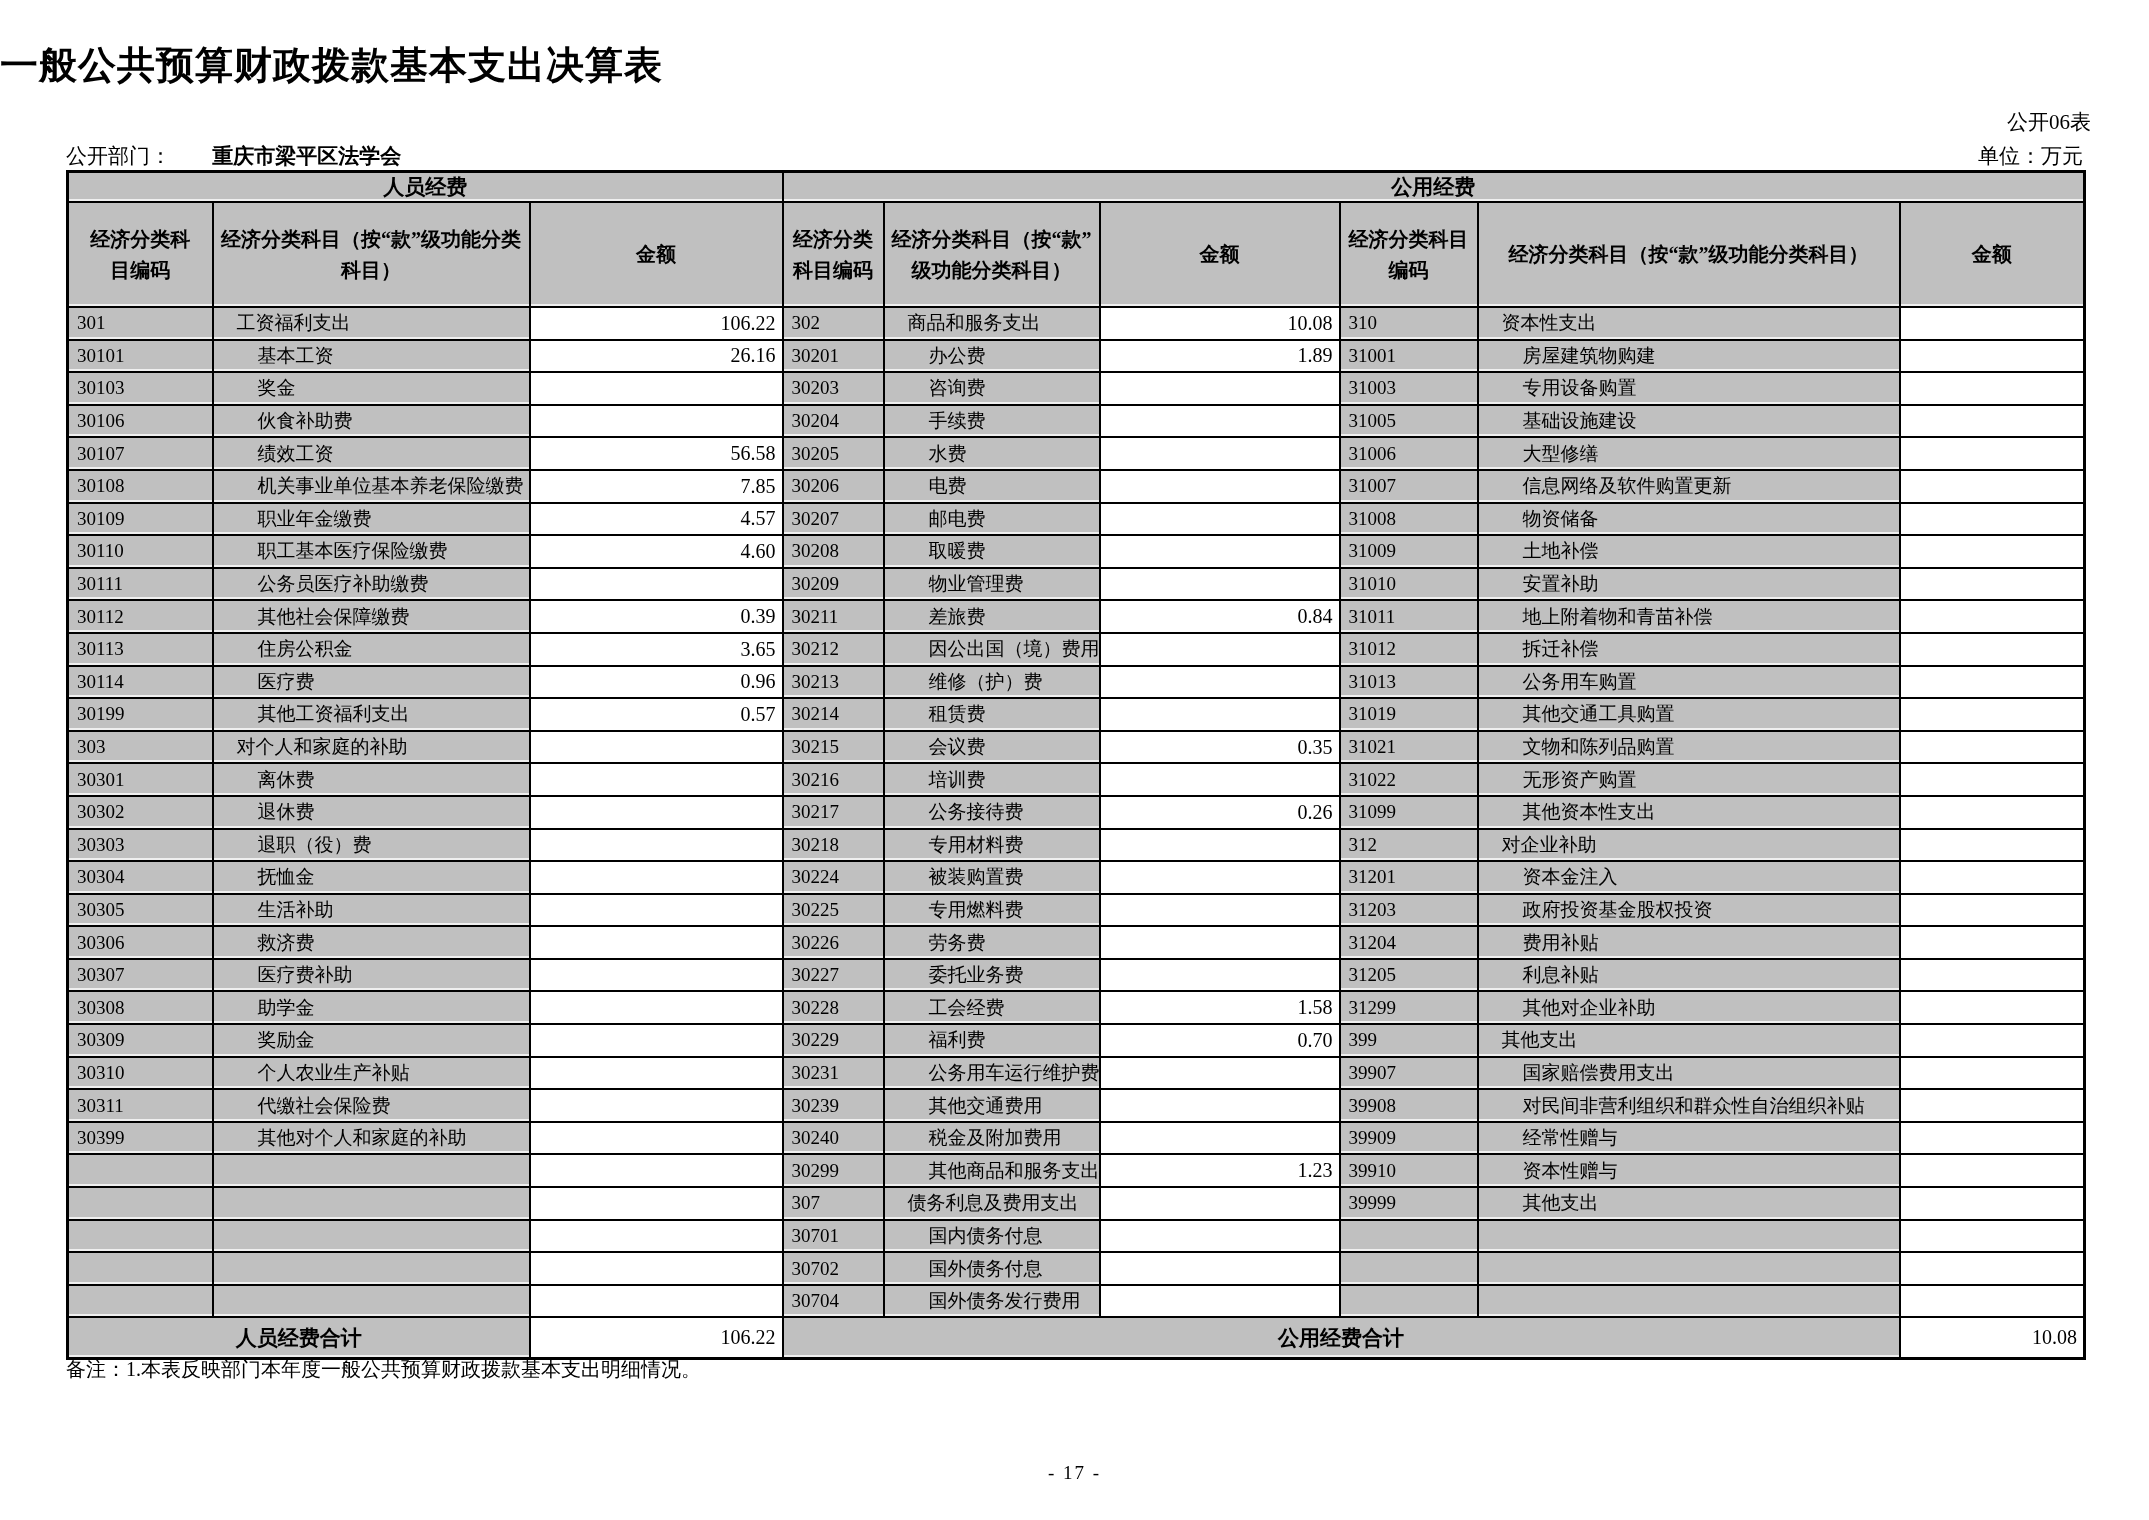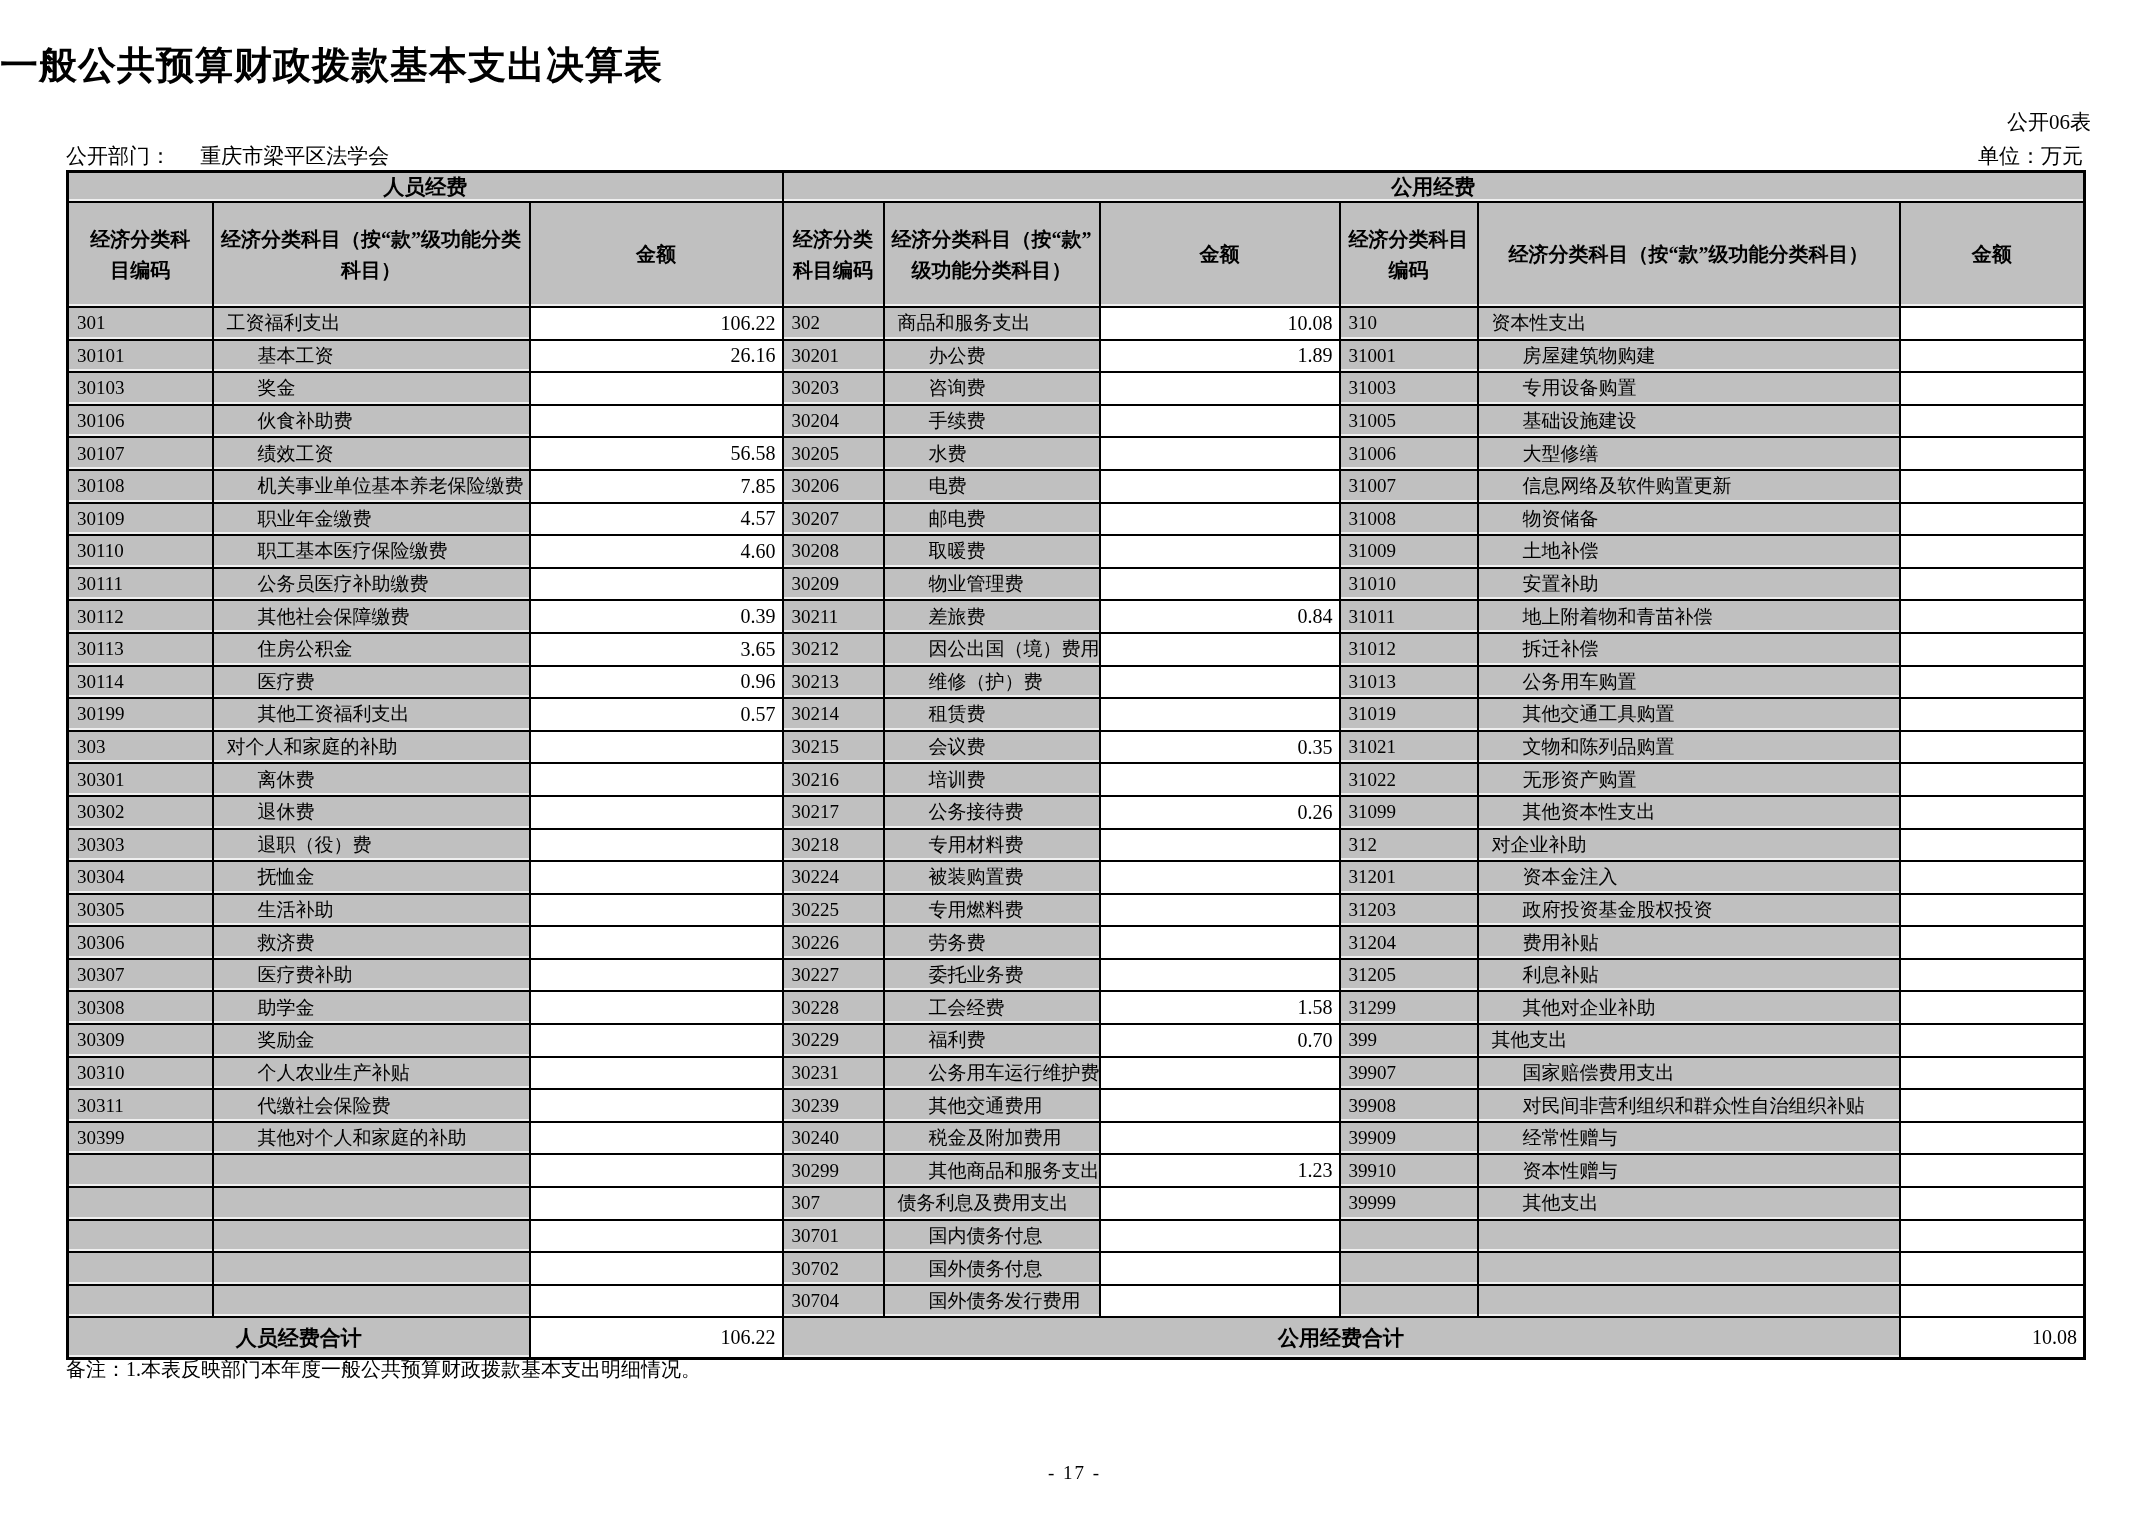--- a/index.html
+++ b/index.html
@@ -12,21 +12,21 @@
     position:absolute;top:40px;left:0;width:100%;text-align:left;
     font-size:38px;font-weight:bold;letter-spacing:1px;
   }
   .table-code{
     position:absolute;top:108px;right:58px;font-size:21px;
   }
   .meta-line{
     position:absolute;top:142px;left:66px;right:66px;font-size:21px;
   }
   .dept-label{display:inline-block;}
-  .dept-value{display:inline-block;margin-left:24px;}
+  .dept-value{display:inline-block;margin-left:36px;font-weight:bold;}
   .unit{float:right;}
   table.main{
     position:absolute;left:66px;top:170px;width:2017px;
     border-collapse:collapse;table-layout:fixed;
     border:3px solid #000;
   }
   table.main th,table.main td{
     border:2px solid #000;padding:0 6px;overflow:hidden;
     font-weight:normal;
   }
@@ -36,21 +36,21 @@
   }
   tr.band1 th{
     height:26px;font-size:21px;font-weight:bold;text-align:center;vertical-align:middle;
   }
   tr.band2 th{
     height:103px;font-size:20px;font-weight:bold;text-align:center;vertical-align:middle;
     white-space:pre-line;line-height:1.55;padding:0 4px;
   }
   tbody td{height:30.6px;font-size:19px;vertical-align:middle;white-space:nowrap;}
   tbody td.code{padding-left:8px;}
-  tbody td.name.top{padding-left:13px;}
+  tbody td.name.top{padding-left:23px;}
   tbody td.name.sub{padding-left:44px;}
   td.amount{background:#fff;text-align:right;padding-right:8px;font-size:20px;}
   tfoot td{height:39px;font-size:21px;vertical-align:middle;border-top:3px solid #000;}
   tfoot td.total-label{font-weight:bold;text-align:center;}
   tfoot td.amount{font-weight:normal;}
   .note{
     position:absolute;left:66px;top:1356px;font-size:20px;
   }
   .page-number{
     position:absolute;top:1462px;left:0;width:100%;text-align:center;

